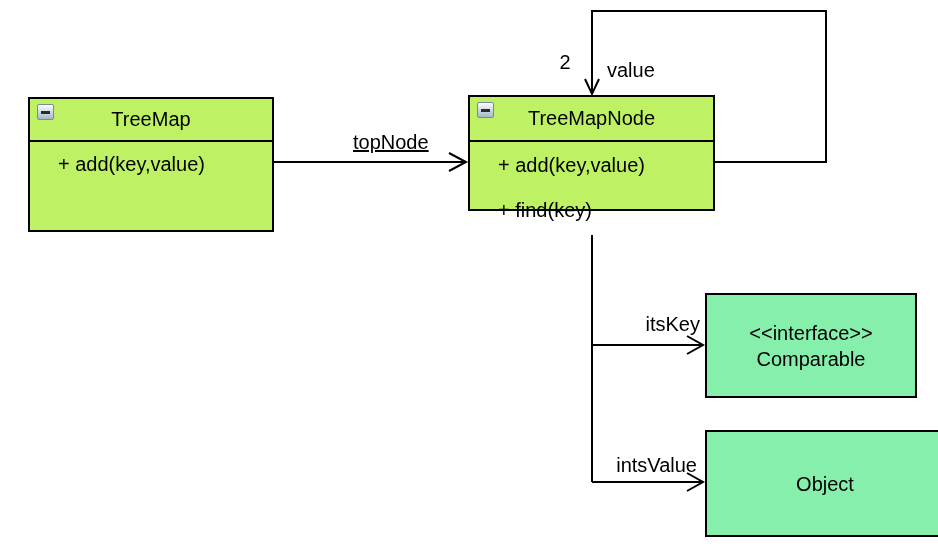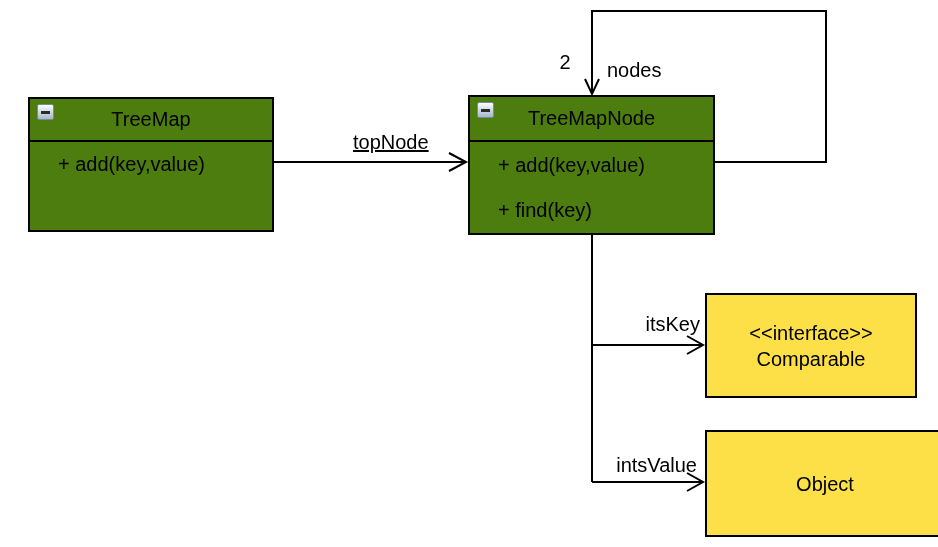--- a/index.html
+++ b/index.html
@@ -17,21 +17,21 @@
     font-size: 20px;
   }
   .connector-layer {
     position: absolute;
     left: 0; top: 0;
     width: 938px; height: 547px;
   }
   .class-box {
     position: absolute;
     border: 2px solid #000000;
-    background: #4d7c0f;
+    background: #bef264;
   }
   .class-header {
     position: relative;
     border-bottom: 2px solid #000000;
     display: flex;
     align-items: center;
     justify-content: center;
   }
   .class-title {
     font-size: 20px;
@@ -60,21 +60,21 @@
   .class-body { position: relative; }
   .method {
     padding-left: 28px;
     white-space: nowrap;
     display: flex;
     align-items: center;
   }
   .simple-box {
     position: absolute;
     border: 2px solid #000000;
-    background: #fde047;
+    background: #86efac;
     display: flex;
     flex-direction: column;
     align-items: center;
     justify-content: center;
     text-align: center;
     line-height: 26px;
   }
   .edge-label {
     position: absolute;
     font-size: 20px;
@@ -119,21 +119,21 @@
       <span class="collapse-btn">
         <span class="minus-bar"></span>
       </span>
       <span class="class-title">TreeMap</span>
     </div>
     <div class="class-body">
       <div class="method" style="height:45px;">+ add(key,value)</div>
     </div>
   </div>
 
-  <div class="class-box" style="left:468px; top:95px; width:247px; height:140px;">
+  <div class="class-box" style="left:468px; top:95px; width:247px; height:116px;">
     <div class="class-header" style="height:45px;">
       <span class="collapse-btn">
         <span class="minus-bar"></span>
       </span>
       <span class="class-title">TreeMapNode</span>
     </div>
     <div class="class-body">
       <div class="method" style="height:46px;">+ add(key,value)</div>
       <div class="method" style="height:45px;">+ find(key)</div>
     </div>
@@ -145,19 +145,19 @@
   </div>
 
   <div class="simple-box" style="left:705px; top:430px; width:240px; height:107px;">
     <div>Object</div>
   </div>
 
   <div class="edge-label" style="left:353px; top:130px; width:110px; text-align:left;text-decoration:underline;">topNode</div>
 
   <div class="edge-label" style="left:555px; top:50px; width:20px; text-align:center;">2</div>
 
-  <div class="edge-label" style="left:607px; top:58px;">nodes</div>
+  <div class="edge-label" style="left:607px; top:58px;">value</div>
 
   <div class="edge-label" style="left:605px; top:453px; width:92px; text-align:right;">intsValue</div>
 
   <div class="edge-label" style="left:612px; top:312px; width:88px; text-align:right;">itsKey</div>
 
 </div>
 
 </body></html>

